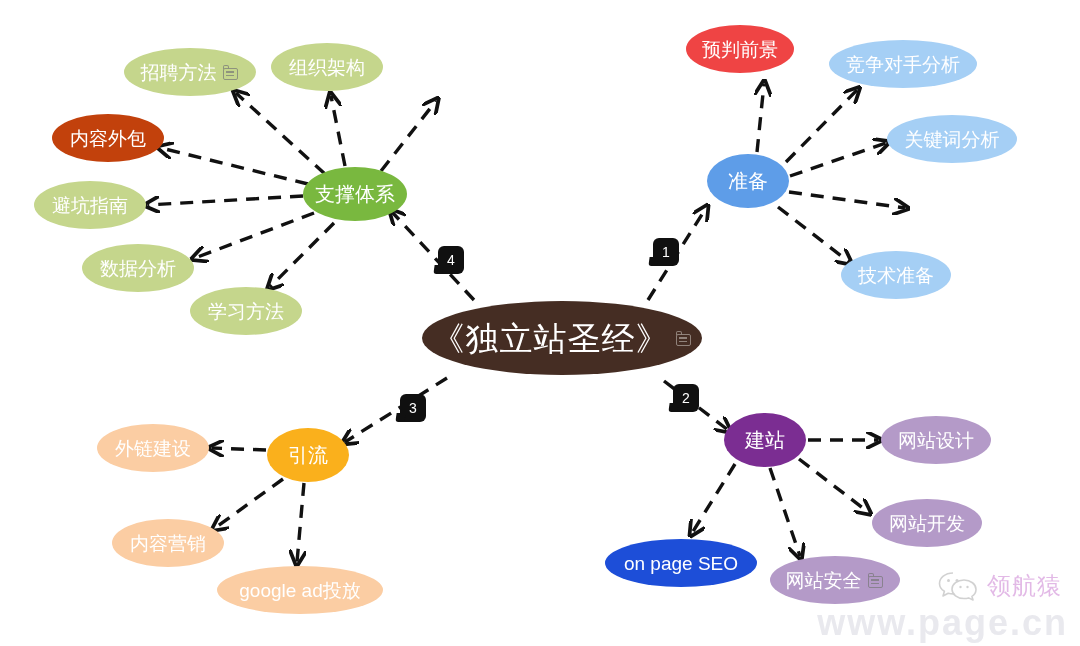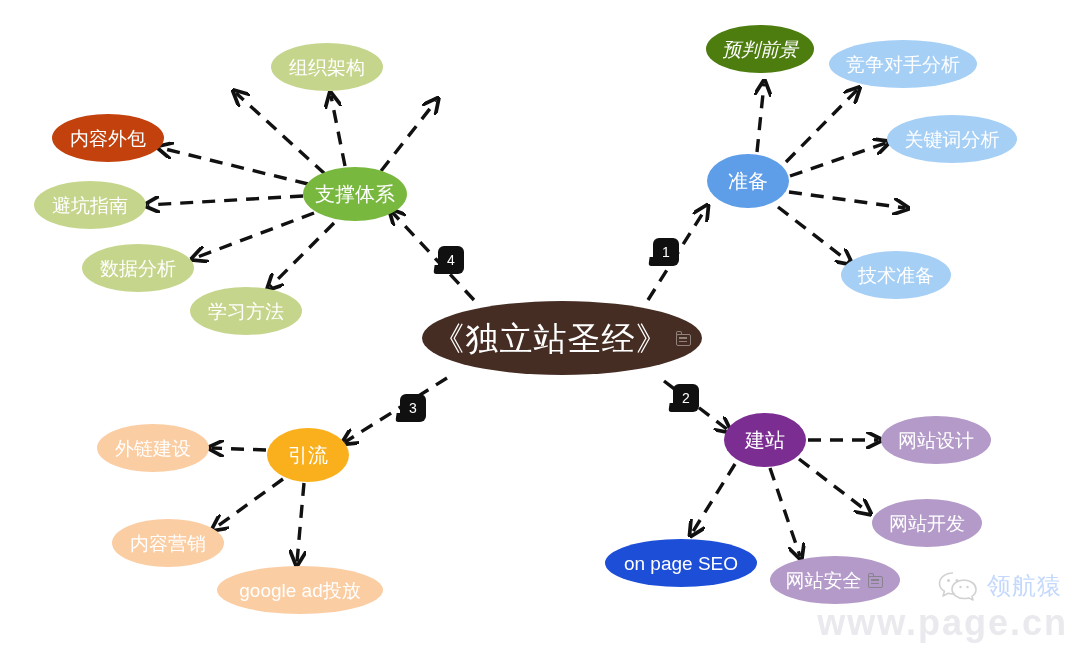--- a/index.html
+++ b/index.html
@@ -123,21 +123,21 @@
     position: absolute;
     right: 18px;
     bottom: 44px;
     display: flex;
     align-items: center;
     gap: 9px;
     opacity: .30;
   }
   #watermark-wechat .wm-text {
     font-size: 24px;
-    color: #3b82f6;
+    color: #a21caf;
     letter-spacing: 1px;
   }
   #watermark-url {
     position: absolute;
     right: 12px;
     bottom: 2px;
     font-size: 36px;
     font-weight: bold;
     color: #e9e9ee;
     letter-spacing: 2px;
@@ -199,21 +199,21 @@
         <span class="l2"></span>
     </span>
   </div>
 
   <div class="node node-branch" style="left:748px; top:181px; width:82px; height:54px; background:#5E9DE8;">
     <span class="label">准备</span>
   </div>
   <div class="badge" style="left:666px; top:252px;">
     <span>1</span>
   </div>
-  <div class="node node-leaf" style="left:760px; top:49px; width:108px; height:48px; background:#4d7c0f;font-style:italic;">
+  <div class="node node-leaf" style="left:740px; top:49px; width:108px; height:48px; background:#ef4444;">
     <span class="label">预判前景</span>
   </div>
   <div class="node node-leaf" style="left:903px; top:64px; width:148px; height:48px; background:#A5CFF5;">
     <span class="label">竞争对手分析</span>
   </div>
   <div class="node node-leaf" style="left:952px; top:139px; width:130px; height:48px; background:#A5CFF5;">
     <span class="label">关键词分析</span>
   </div>
   <div class="node node-leaf" style="left:896px; top:275px; width:110px; height:48px; background:#A5CFF5;">
     <span class="label">技术准备</span>
@@ -258,20 +258,29 @@
   </div>
   <div class="node node-leaf" style="left:300px; top:590px; width:166px; height:48px; background:#FBCDA3;">
     <span class="label">google ad投放</span>
   </div>
 
   <div class="node node-branch" style="left:355px; top:194px; width:104px; height:54px; background:#79B83F;">
     <span class="label">支撑体系</span>
   </div>
   <div class="badge" style="left:451px; top:260px;">
     <span>4</span>
+  </div>
+  <div class="node node-leaf" style="left:190px; top:72px; width:132px; height:48px; background:#C5D68C;">
+    <span class="label">招聘方法</span>
+    <span class="note-icon">
+      <span class="tab"></span>
+        <span class="body"></span>
+      <span class="l1"></span>
+        <span class="l2"></span>
+    </span>
   </div>
   <div class="node node-leaf" style="left:327px; top:67px; width:112px; height:48px; background:#C5D68C;">
     <span class="label">组织架构</span>
   </div>
   <div class="node node-leaf" style="left:108px; top:138px; width:112px; height:48px; background:#c2410c;">
     <span class="label">内容外包</span>
   </div>
   <div class="node node-leaf" style="left:90px; top:205px; width:112px; height:48px; background:#C5D68C;">
     <span class="label">避坑指南</span>
   </div>

